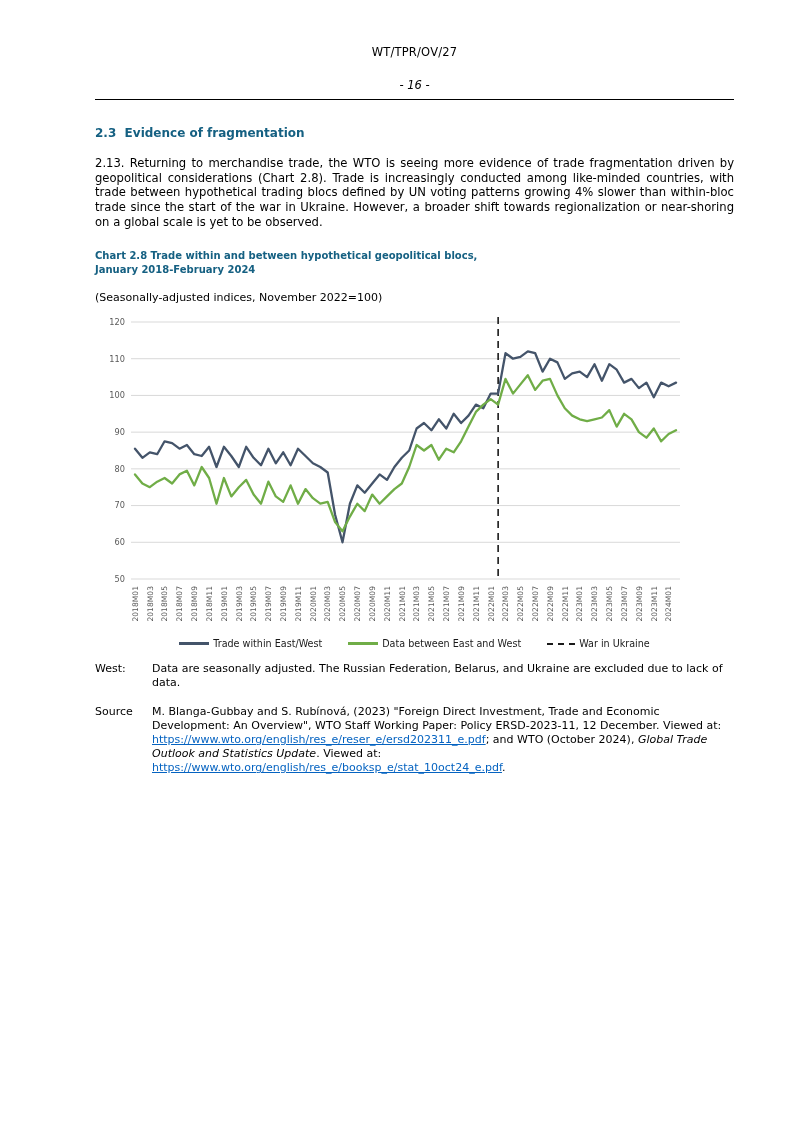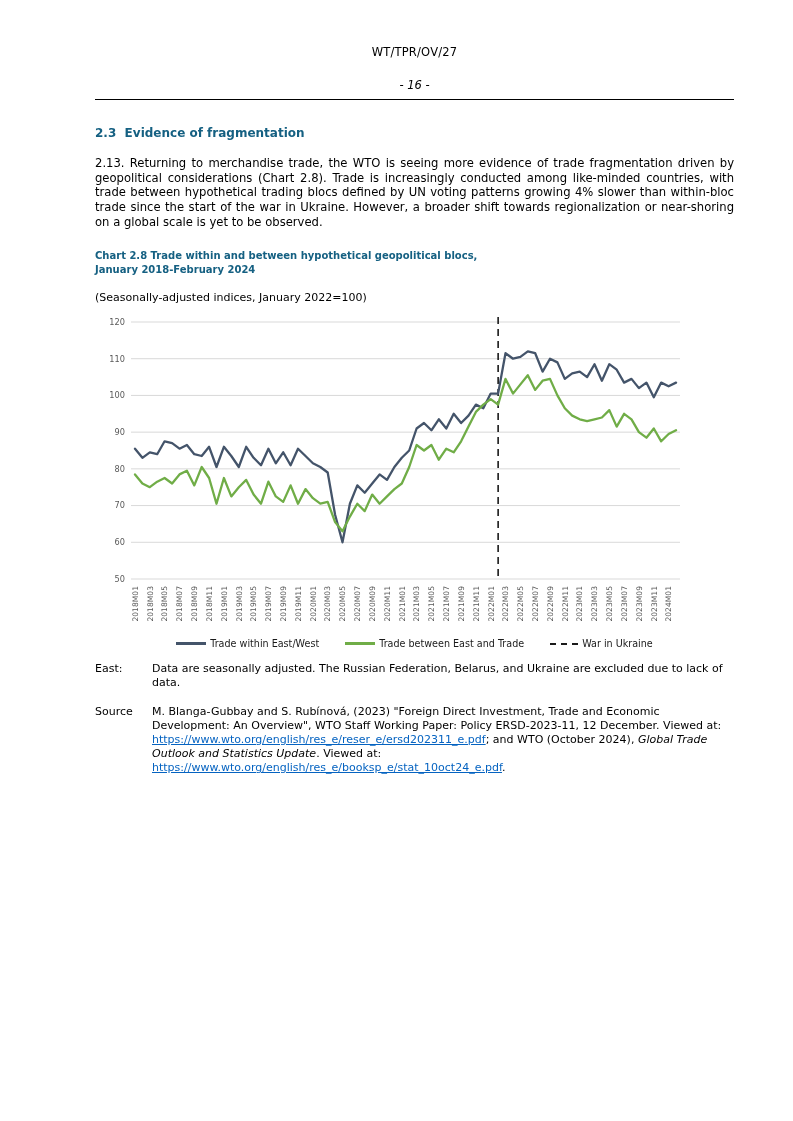--- a/index.html
+++ b/index.html
@@ -68,21 +68,21 @@
 
     <div class="section-heading">2.3  Evidence of fragmentation</div>
 
     <div class="para">2.13.  Returning to merchandise trade, the WTO is seeing more evidence of trade fragmentation driven by geopolitical considerations (Chart 2.8). Trade is increasingly conducted among like-minded countries, with trade between hypothetical trading blocs defined by UN voting patterns growing 4% slower than within-bloc trade since the start of the war in Ukraine. However, a broader shift towards regionalization or near-shoring on a global scale is yet to be observed.</div>
 
     <div class="chart-title">
       <span>Chart 2.8 Trade within and between hypothetical geopolitical blocs,</span>
       <span>January 2018-February 2024</span>
     </div>
 
-    <div class="chart-subtitle">(Seasonally-adjusted indices, January 2022=100)</div>
+    <div class="chart-subtitle">(Seasonally-adjusted indices, November 2022=100)</div>
 
     <div class="chart-wrap">
       <svg id="chart-svg" width="590" height="318" viewBox="0 0 590 318">
           <line x1="36" y1="265" x2="585" y2="265" stroke="#D9D9D9" stroke-width="1"></line>
           <text x="30" y="267.8" text-anchor="end" font-size="8.2" fill="#595959">50</text>
           <line x1="36" y1="228.28571428571428" x2="585" y2="228.28571428571428" stroke="#D9D9D9" stroke-width="1"></line>
           <text x="30" y="231.0857142857143" text-anchor="end" font-size="8.2" fill="#595959">60</text>
           <line x1="36" y1="191.57142857142856" x2="585" y2="191.57142857142856" stroke="#D9D9D9" stroke-width="1"></line>
           <text x="30" y="194.37142857142857" text-anchor="end" font-size="8.2" fill="#595959">70</text>
           <line x1="36" y1="154.85714285714286" x2="585" y2="154.85714285714286" stroke="#D9D9D9" stroke-width="1"></line>
@@ -137,31 +137,31 @@
           <polyline points="40.0,160.4 47.4,169.5 54.8,173.2 62.2,167.7 69.6,164.0 77.1,169.5 84.5,160.4 91.9,156.7 99.3,171.4 106.7,153.0 114.1,164.0 121.5,189.7 128.9,164.0 136.3,182.4 143.8,173.2 151.2,165.9 158.6,180.6 166.0,189.7 173.4,167.7 180.8,182.4 188.2,187.9 195.6,171.4 203.0,189.7 210.5,175.1 217.9,184.2 225.3,189.7 232.7,187.9 240.1,208.1 247.5,217.3 254.9,202.6 262.3,189.7 269.7,197.1 277.2,180.6 284.6,189.7 292.0,182.4 299.4,175.1 306.8,169.5 314.2,153.0 321.6,131.0 329.0,136.5 336.4,131.0 343.8,145.7 351.3,134.7 358.7,138.3 366.1,127.3 373.5,112.6 380.9,97.9 388.3,90.6 395.7,85.1 403.1,90.6 410.5,64.9 418.0,79.6 425.4,70.4 432.8,61.2 440.2,75.9 447.6,66.7 455.0,64.9 462.4,81.4 469.8,94.3 477.2,101.6 484.7,105.3 492.1,107.1 499.5,105.3 506.9,103.5 514.3,96.1 521.7,112.6 529.1,99.8 536.5,105.3 543.9,118.1 551.4,123.7 558.8,114.5 566.2,127.3 573.6,120.0 581.0,116.3" fill="none" stroke="#70AD47" stroke-width="2.3" stroke-linejoin="round" stroke-linecap="round"></polyline>
         </svg>
 
       <div class="legend">
         <div class="legend-item">
           <span class="legend-line"></span>
           <span>Trade within East/West</span>
         </div>
         <div class="legend-item">
           <span class="legend-line green"></span>
-          <span>Trade between East and Trade</span>
+          <span>Data between East and West</span>
         </div>
         <div class="legend-item">
           <span class="legend-line war"></span>
           <span>War in Ukraine</span>
         </div>
       </div>
     </div>
 
     <div class="note-row">
-      <div class="label">East:</div>
+      <div class="label">West:</div>
       <div class="body">Data are seasonally adjusted. The Russian Federation, Belarus, and Ukraine are excluded due to lack of data.</div>
     </div>
 
     <div class="source-row">
       <div class="label">Source</div>
       <div class="body"><span>M. Blanga-Gubbay and S. Rubínová, (2023) "Foreign Direct Investment, Trade and Economic Development: An Overview", WTO Staff Working Paper: Policy ERSD-2023-11, 12 December. Viewed at: </span><a href="#" class="doc-link">https://www.wto.org/english/res_e/reser_e/ersd202311_e.pdf</a><span>; and WTO (October 2024), </span><em>Global Trade Outlook and Statistics Update</em><span>. Viewed at: </span><a href="#" class="doc-link">https://www.wto.org/english/res_e/booksp_e/stat_10oct24_e.pdf</a><span>.</span></div>
     </div>
 
   </div>
 </div>

